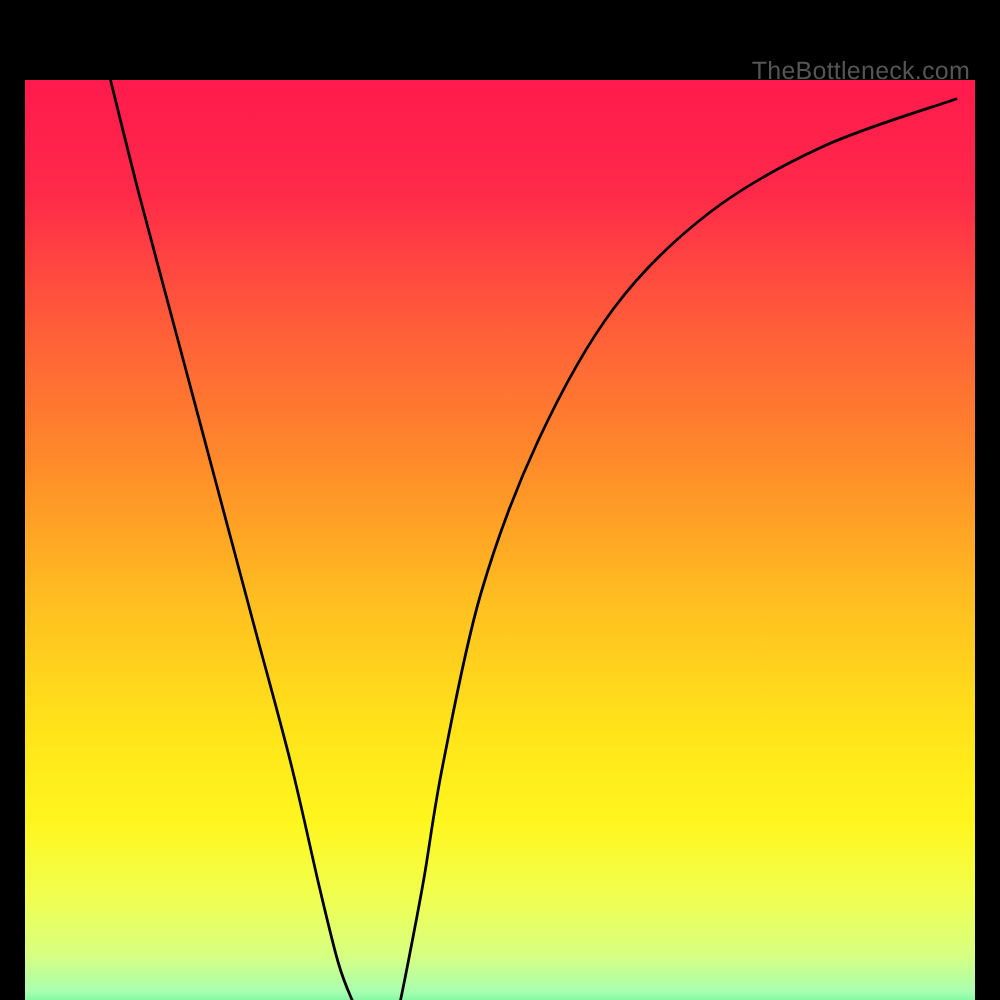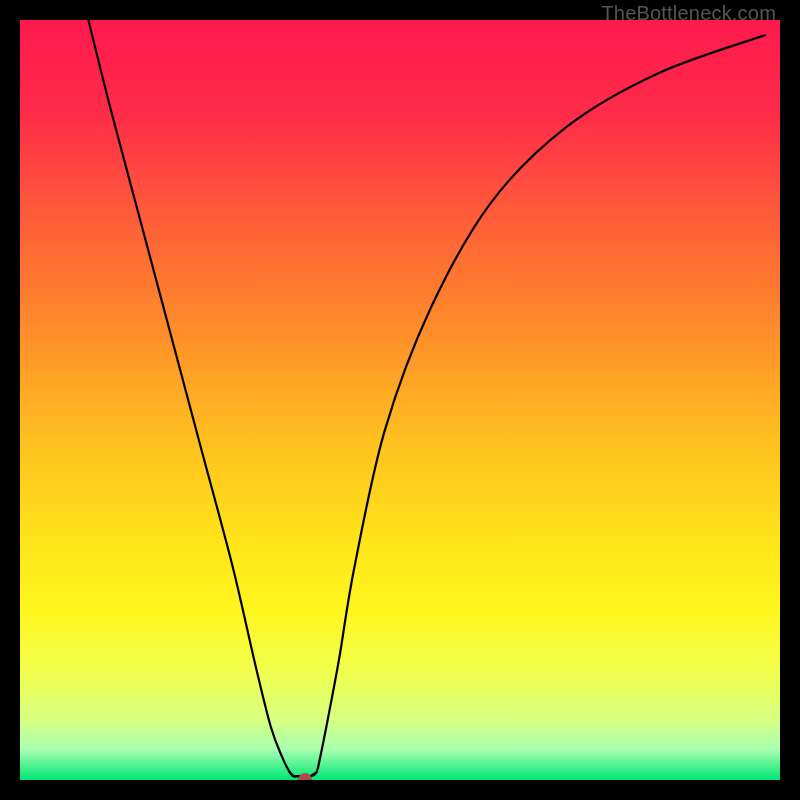--- a/index.html
+++ b/index.html
@@ -8,20 +8,21 @@
     width: 800px;
     height: 800px;
     background: #000;
     position: relative;
     font-family: Arial, Helvetica, sans-serif;
   }
   .frame {
     position: absolute;
     inset: 0;
     background: #000;
+    margin-top: 44px;
   }
   .plot-area {
     position: absolute;
     left: 20px;
     top: 20px;
     width: 760px;
     height: 760px;
     overflow: hidden;
   }
   .gradient-bg {

